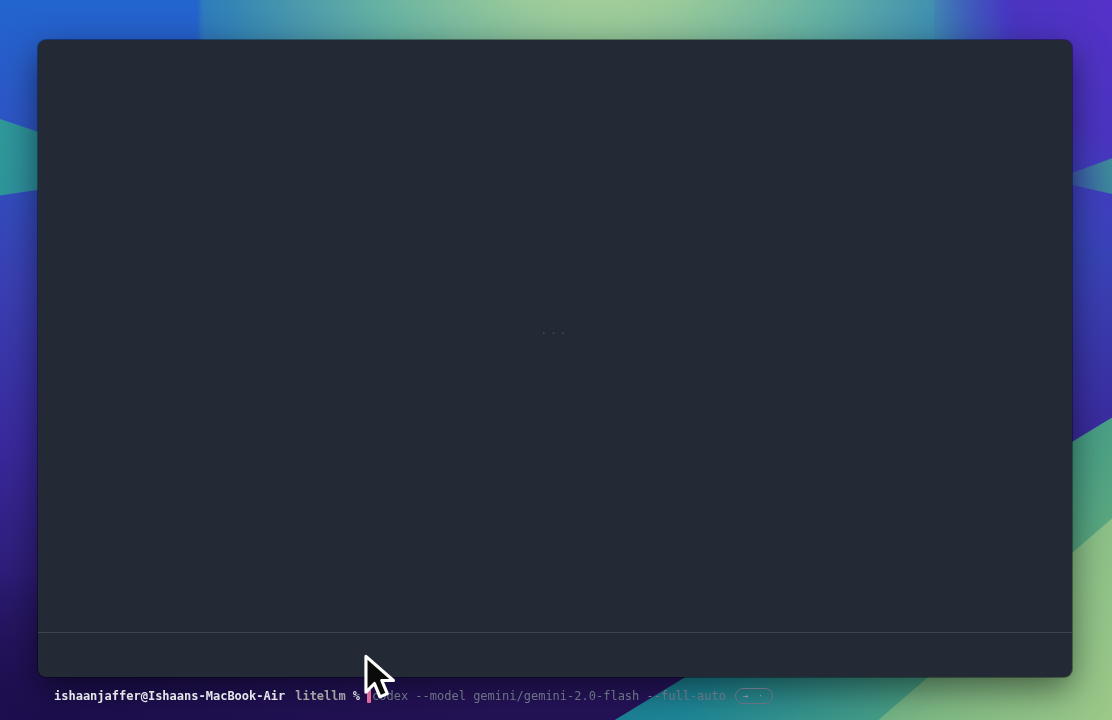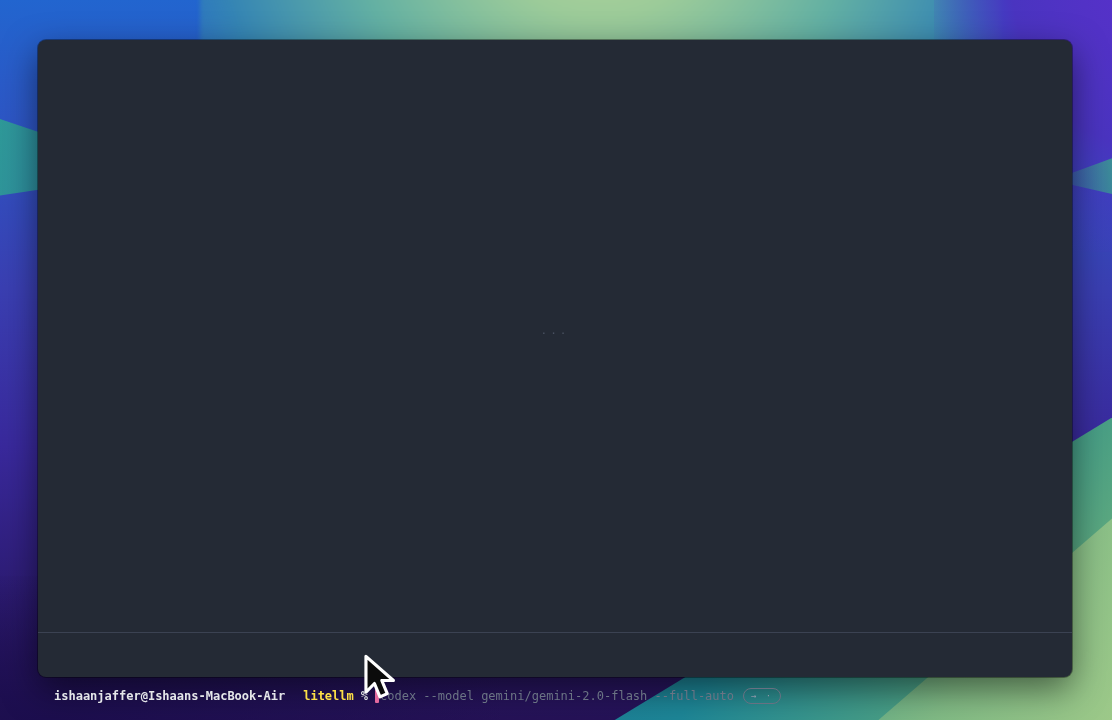--- a/index.html
+++ b/index.html
@@ -72,21 +72,21 @@
   .term-divider {
     position: absolute; left: 0; right: 0; top: 592px; height: 1px;
     background: #3b4252;
   }
   .prompt-line {
     position: absolute; left: 16px; top: 648px; height: 16px;
     display: flex; align-items: center;
     font-size: 12px; line-height: 16px; white-space: pre;
   }
   .p-user { color: #e4e6e9; font-weight: 700; }
-  .p-dir  { color: #fde047; font-weight: 700; margin-left: 18px; }
+  .p-dir  { color: #a3a3a3; font-weight: 700; margin-left: 10px; }
   .p-sym  { color: #d9dbde; font-weight: 700; margin-left: 7px; }
   .text-cursor {
     display: inline-block; width: 4px; height: 14px;
     background: #e26a9e; margin-left: 7px; margin-right: 1px;
     border-radius: 1px;
   }
   .p-suggestion { color: #6b7484; }
   .key-hint {
     display: inline-flex; align-items: center; justify-content: center;
     margin-left: 9px; height: 14px; padding: 0 7px;

